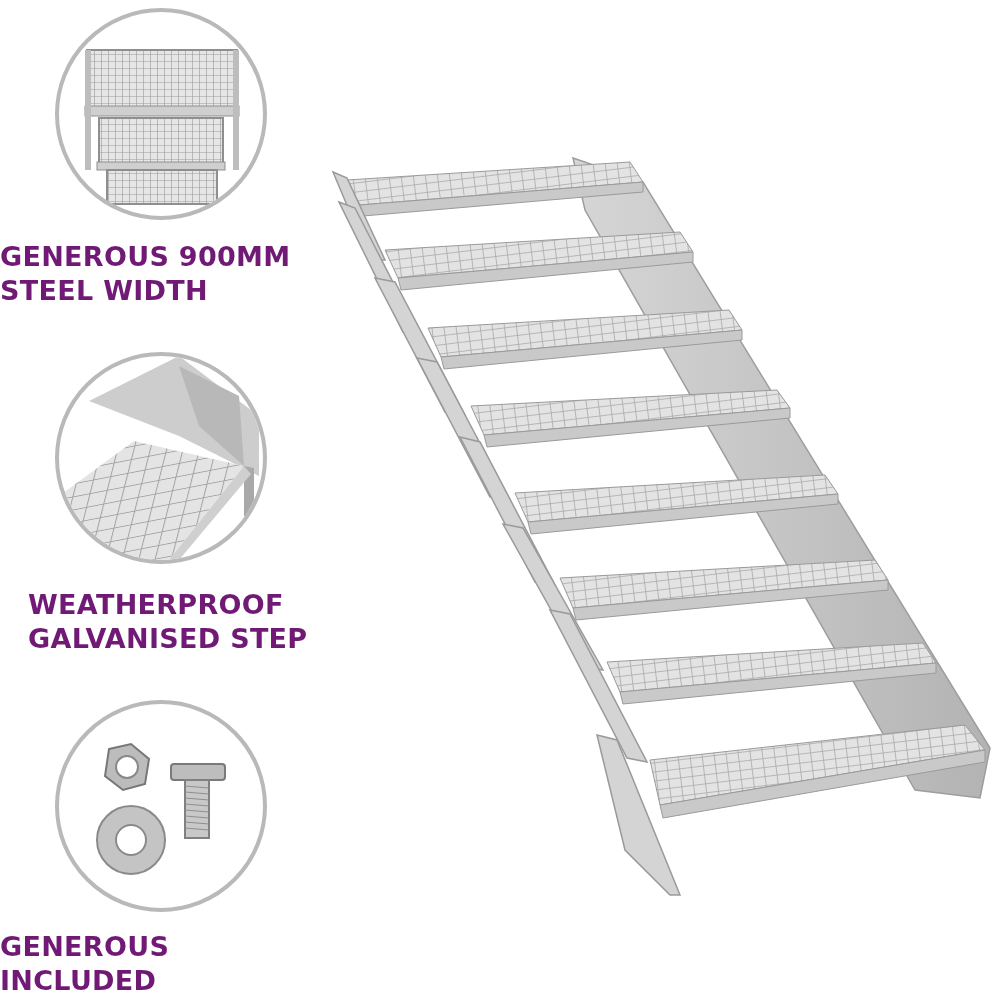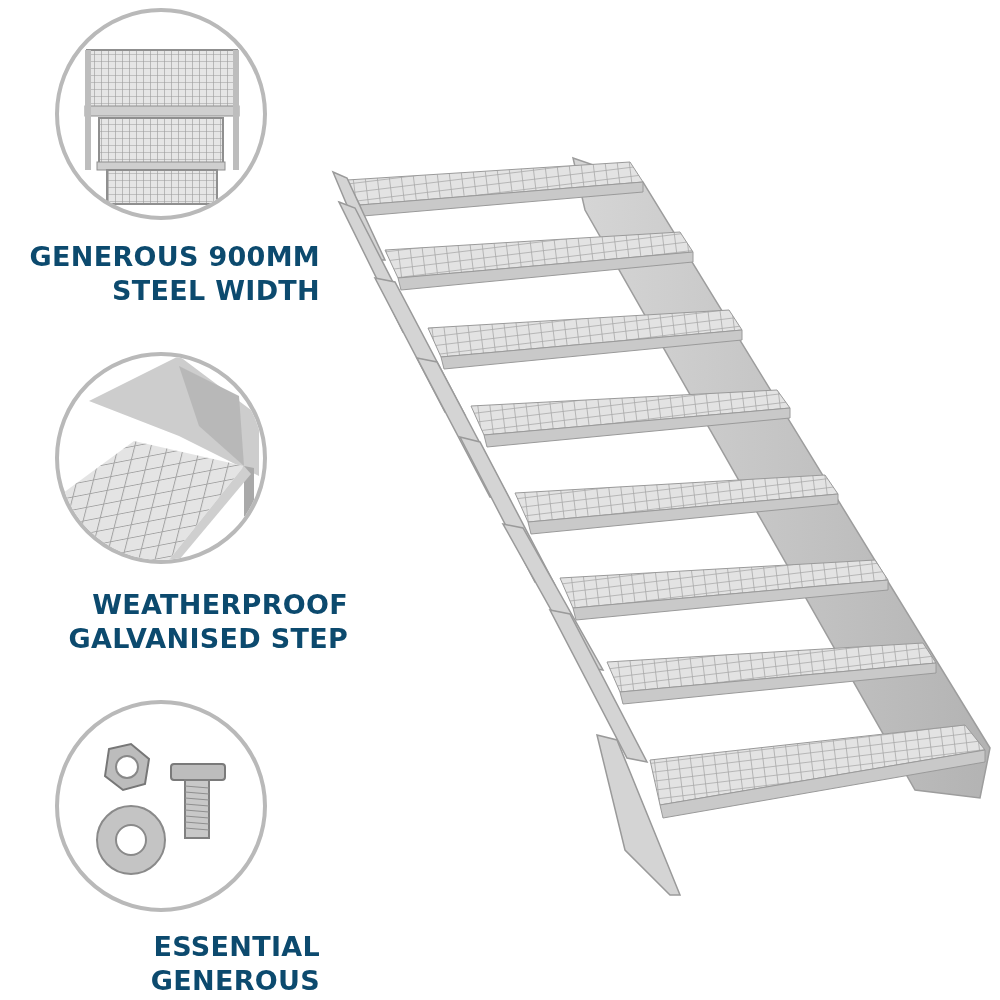--- a/index.html
+++ b/index.html
@@ -2,22 +2,22 @@
 <html><head>
 <meta charset="utf-8">
 <style>
   html, body { margin:0; padding:0; background:#ffffff; }
   body { width:1000px; height:1000px; position:relative; overflow:hidden; font-family:"Liberation Sans", sans-serif; }
   .feature-circle {
     position:absolute; width:212px; height:212px; border-radius:50%;
     border:4px solid #b9b9b9; background:#ffffff; overflow:hidden; box-sizing:border-box;
   }
   .feature-label {
-    position:absolute; left:0; width:320px; text-align:right;
-    color:#0c4a6e; font-family:"DejaVu Sans", sans-serif; font-weight:bold;
+    position:absolute; left:0; width:320px; text-align:left;
+    color:#701a75; font-family:"DejaVu Sans", sans-serif; font-weight:bold;
     font-size:27px; line-height:34px; letter-spacing:0.3px;
   }
   .feature-label span { display:block; }
   svg { display:block; }
   #stair { position:absolute; left:325px; top:150px; }
 </style>
 </head>
 <body>
 
 <div class="feature-circle" style="left:55px; top:8px;">
@@ -85,21 +85,20 @@
       </g>
     </g>
 
     <g>
       <circle cx="72" cy="136" r="34" fill="#c4c4c4" stroke="#8a8a8a" stroke-width="2"></circle>
       <circle cx="72" cy="136" r="15" fill="#ffffff" stroke="#8a8a8a" stroke-width="2"></circle>
     </g>
   </svg>
 </div>
 <div class="feature-label" style="top:930px;">
-  <span>ESSENTIAL</span>
   <span>GENEROUS INCLUDED</span>
 </div>
 
 <div id="stair">
   <svg width="675" height="750" viewBox="0 0 675 750">
     <defs>
       <pattern id="tread" width="12" height="9" patternUnits="userSpaceOnUse" patternTransform="rotate(-7)">
         <rect width="12" height="9" fill="#e3e3e3"></rect>
         <path d="M0 0H12M0 0V9" stroke="#a8a8a8" stroke-width="1.6"></path>
       </pattern>

